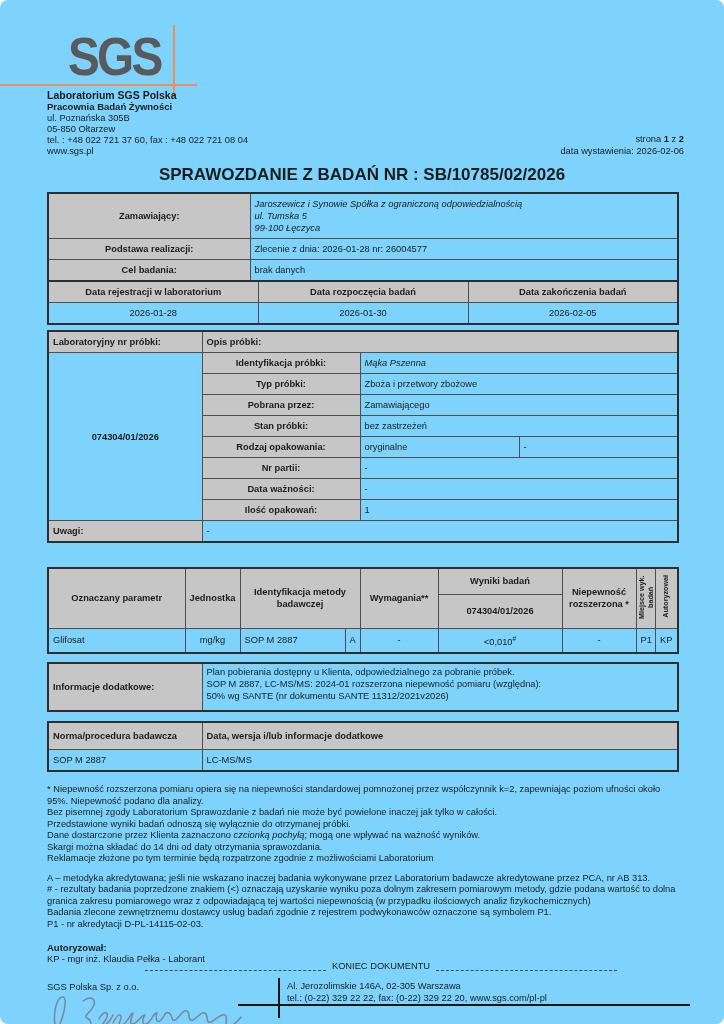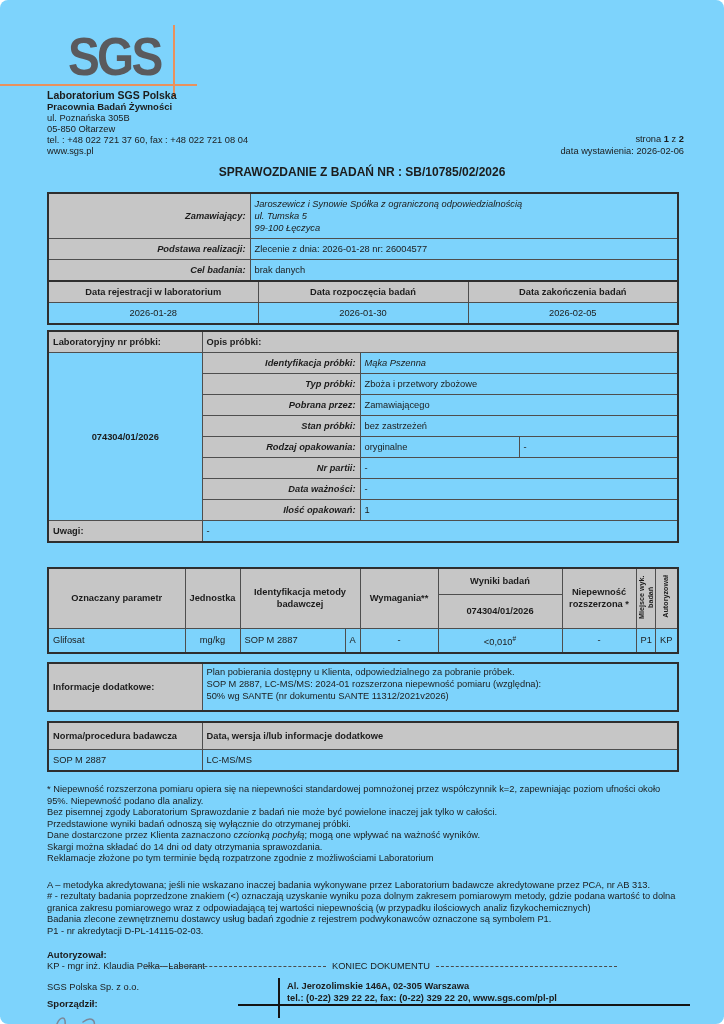--- a/index.html
+++ b/index.html
@@ -12,59 +12,59 @@
   .sgs-logo { position:absolute; left:68px; top:30px; font-size:53px; font-weight:bold;
               color:#5a5a5d; letter-spacing:-3px; line-height:1; transform:scaleX(0.9);
               transform-origin:left top; }
   .orange-v { position:absolute; left:173px; top:25px; width:2px; height:72px; background:#e8915d; }
   .orange-h { position:absolute; left:0; top:84px; width:197px; height:2px; background:#e8915d; }
   .lab-block { position:absolute; left:47px; top:89px; font-size:9.3px; line-height:11.3px; }
   .lab-name { font-size:10.5px; font-weight:bold; line-height:12px; }
   .lab-dept { font-size:9.5px; font-weight:bold; line-height:11.5px; }
   .page-meta { position:absolute; right:40px; top:133px; font-size:9.3px; line-height:12px; text-align:right; }
   .report-title { position:absolute; left:0; top:165px; width:100%; text-align:center;
-                  font-size:12px; font-weight:bold; }
+                  font-size:17px; font-weight:bold; }
 
   
   .content { padding:0 47px; }
   table { border-collapse:collapse; table-layout:fixed; width:630px; }
   td { border:1px solid #4e4e4e; font-size:9.3px; line-height:12px; padding:4px 4px;
        vertical-align:middle; height:13px; overflow:hidden; }
   .tbl { border:2px solid #2e2e2e; }
   .gray { background:#c6c6c6; font-weight:bold; }
-  .r { text-align:right;font-style:italic; }
+  .r { text-align:center; }
   .c { text-align:center; }
   .i { font-style:italic; }
   .sup { font-size:6.5px; vertical-align:super; }
   .vtext { writing-mode:vertical-rl; transform:rotate(180deg); font-size:7.2px; font-weight:bold;
            line-height:8.5px; max-height:56px; margin:0 auto; display:inline-block; }
 
   .mt5  { margin-top:5px; }  .mt8  { margin-top:8px; }  .mt9  { margin-top:9px; }
   .mt24 { margin-top:24px; }
 
   
   .fnotes { margin-top:12px; width:630px; font-size:9.3px; line-height:11.5px; }
   .fn { margin:0; }
   .gap-sm { }
-  .gap-md { margin-top:15px; }
+  .gap-md { margin-top:8px; }
   .auth-label, .prep-label { font-weight:bold; font-size:9.5px; }
   .auth-block { margin-top:12px; }
   .prep-block { margin-top:26px; }
   .sig-svg { display:block; margin-top:2px; }
   .sig-line { width:170px; height:2px; background:#1b1b1b; margin-top:2px; }
   .sig-name { font-size:14px; line-height:11.5px; padding-left:3px; margin-top:3px; }
 
   
   .footer { position:absolute; left:0; top:955px; width:724px; height:69px; font-size:9.3px; }
-  .end-row { position:absolute; left:145px; top:6px; width:472px; display:flex; align-items:center; }
+  .end-row { position:absolute; left:145px; top:6px; width:472px; display:flex; align-items:flex-end; }
   .dash { flex:1; border-top:1px dashed #4a4a4a; height:0; }
   .end-text { padding:0 6px; white-space:nowrap; }
   .ft-company { position:absolute; left:47px; top:27px; }
   .ft-vline { position:absolute; left:278px; top:23px; width:2px; height:40px; background:#141414; }
-  .ft-addr { position:absolute; left:287px; top:25px; line-height:12px;font-weight:bold; }
+  .ft-addr { position:absolute; left:287px; top:25px; line-height:12px; }
   .ft-hline { position:absolute; left:238px; top:49px; width:452px; height:2px; background:#141414; }
 </style>
 </head>
 <body>
 
 <div class="page">
 
   <div class="header">
     <div class="sgs-logo">SGS</div>
     <div class="orange-v"></div>
@@ -280,21 +280,20 @@
       <div class="fn"># - rezultaty badania poprzedzone znakiem (&lt;) oznaczają uzyskanie wyniku poza dolnym zakresem pomiarowym metody, gdzie podana wartość to dolna granica zakresu pomiarowego wraz z odpowiadającą tej wartości niepewnością (w przypadku ilościowych analiz fizykochemicznych)</div>
       <div class="fn">Badania zlecone zewnętrznemu dostawcy usług badań zgodnie z rejestrem podwykonawców oznaczone są symbolem P1.</div>
       <div class="fn">P1 -  nr akredytacji D-PL-14115-02-03.</div>
 
       <div class="auth-block">
         <div class="auth-label">Autoryzował:</div>
         <div>KP - mgr inż. Klaudia Pełka - Laborant</div>
       </div>
 
       <div class="prep-block">
-        <div class="prep-label">Sporządził:</div>
         <svg class="sig-svg" width="200" height="46" viewBox="0 0 200 46">
           <g fill="none" stroke="#7d8798" stroke-width="1.5" stroke-linecap="round" stroke-linejoin="round">
             <path d="M8 34 C6 20 10 6 16 6 C20 6 18 20 14 30 C12 36 8 41 5 42"></path>
             <path d="M19 38 C21 37 22 38 21 40"></path>
             <path d="M36 10 C44 4 50 8 46 16 C43 22 36 25 40 27 C48 31 42 39 34 37"></path>
             <path d="M52 28 C56 20 62 20 60 26 C58 32 53 34 57 34 C61 34 64 28 66 24"></path>
             <path d="M66 32 C70 24 74 22 74 26 C74 30 70 34 74 34 C80 34 82 24 86 22 C84 28 82 34 86 33 C92 31 94 24 98 24 C94 30 96 37 102 31 C106 27 106 22 110 22 C108 28 110 33 114 29 C118 25 118 20 122 22 C126 24 124 31 128 29 C134 25 136 18 140 20 C144 22 140 31 146 29 C152 26 154 20 158 22 C162 24 158 33 164 31 C170 28 174 22 178 24 C182 26 176 35 182 35 C187 35 191 30 194 26"></path>
           </g>
         </svg>
         <div class="sig-line"></div>

